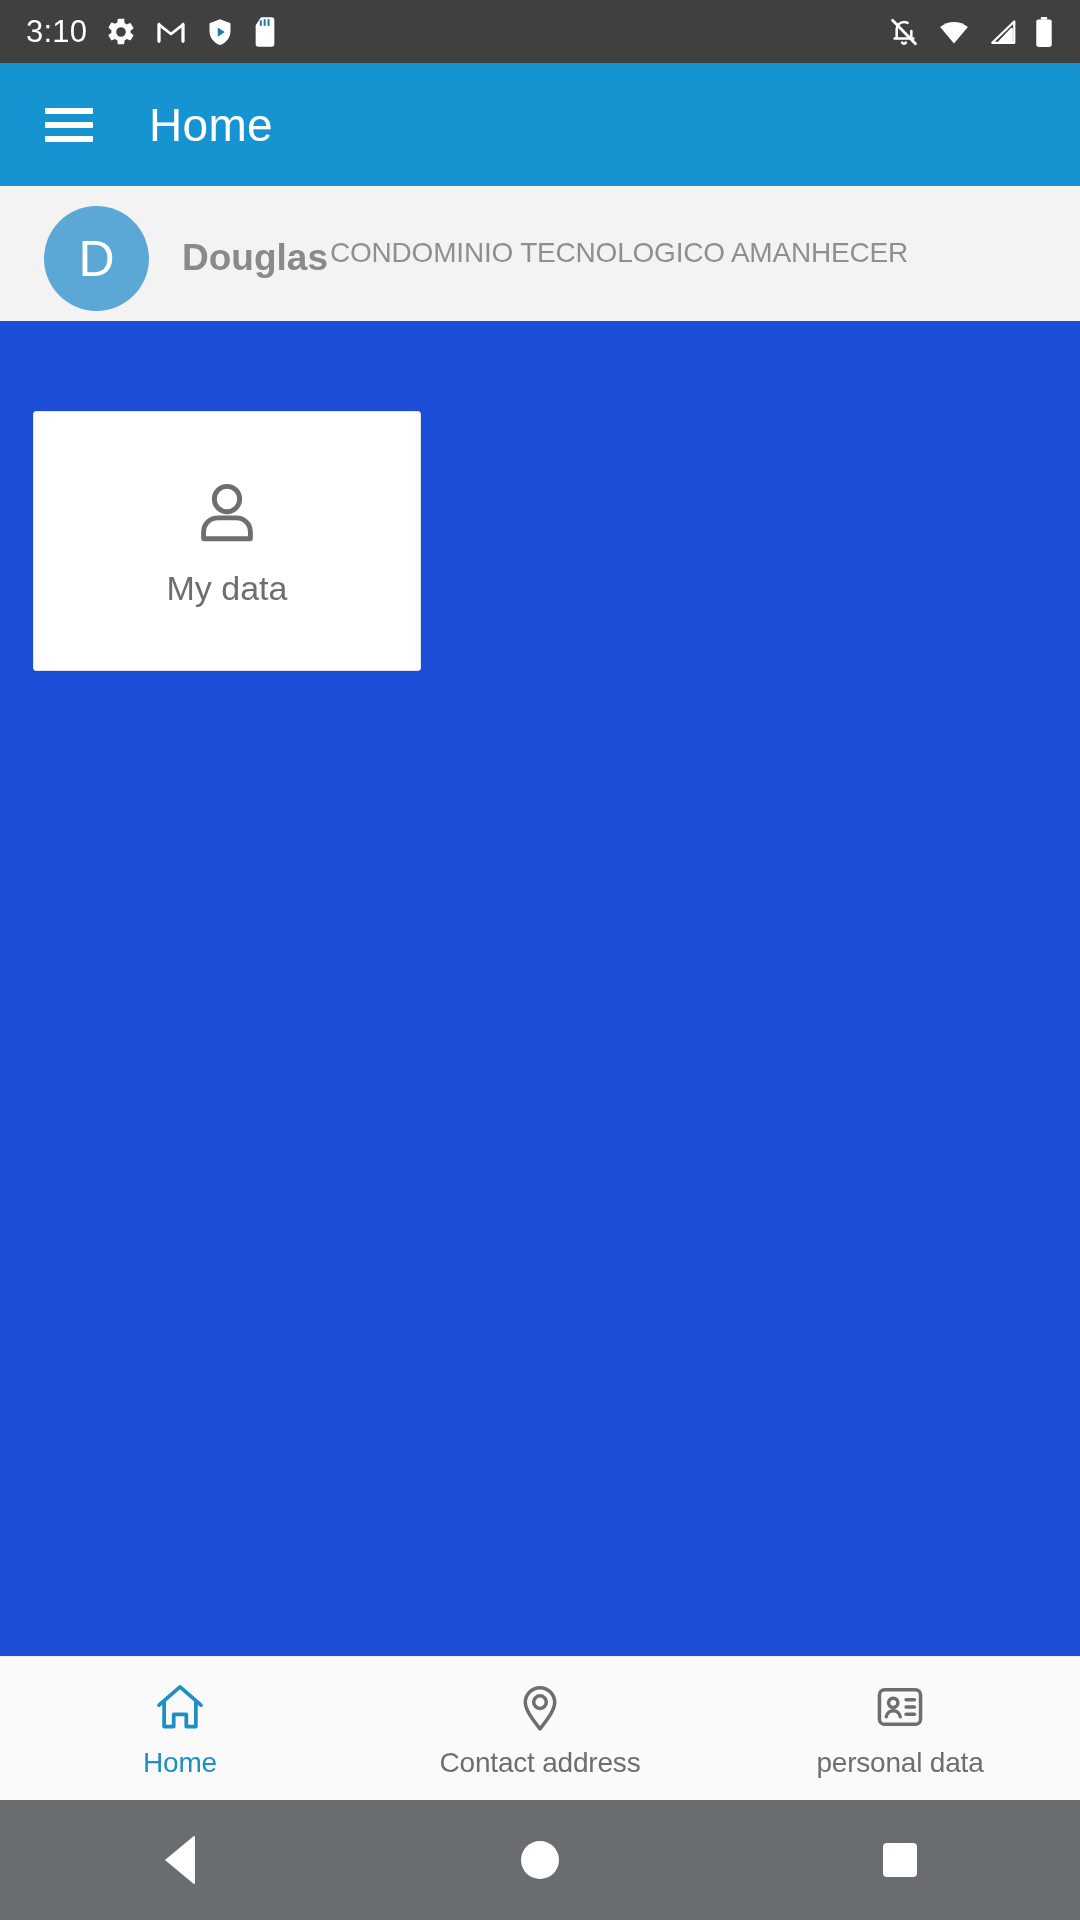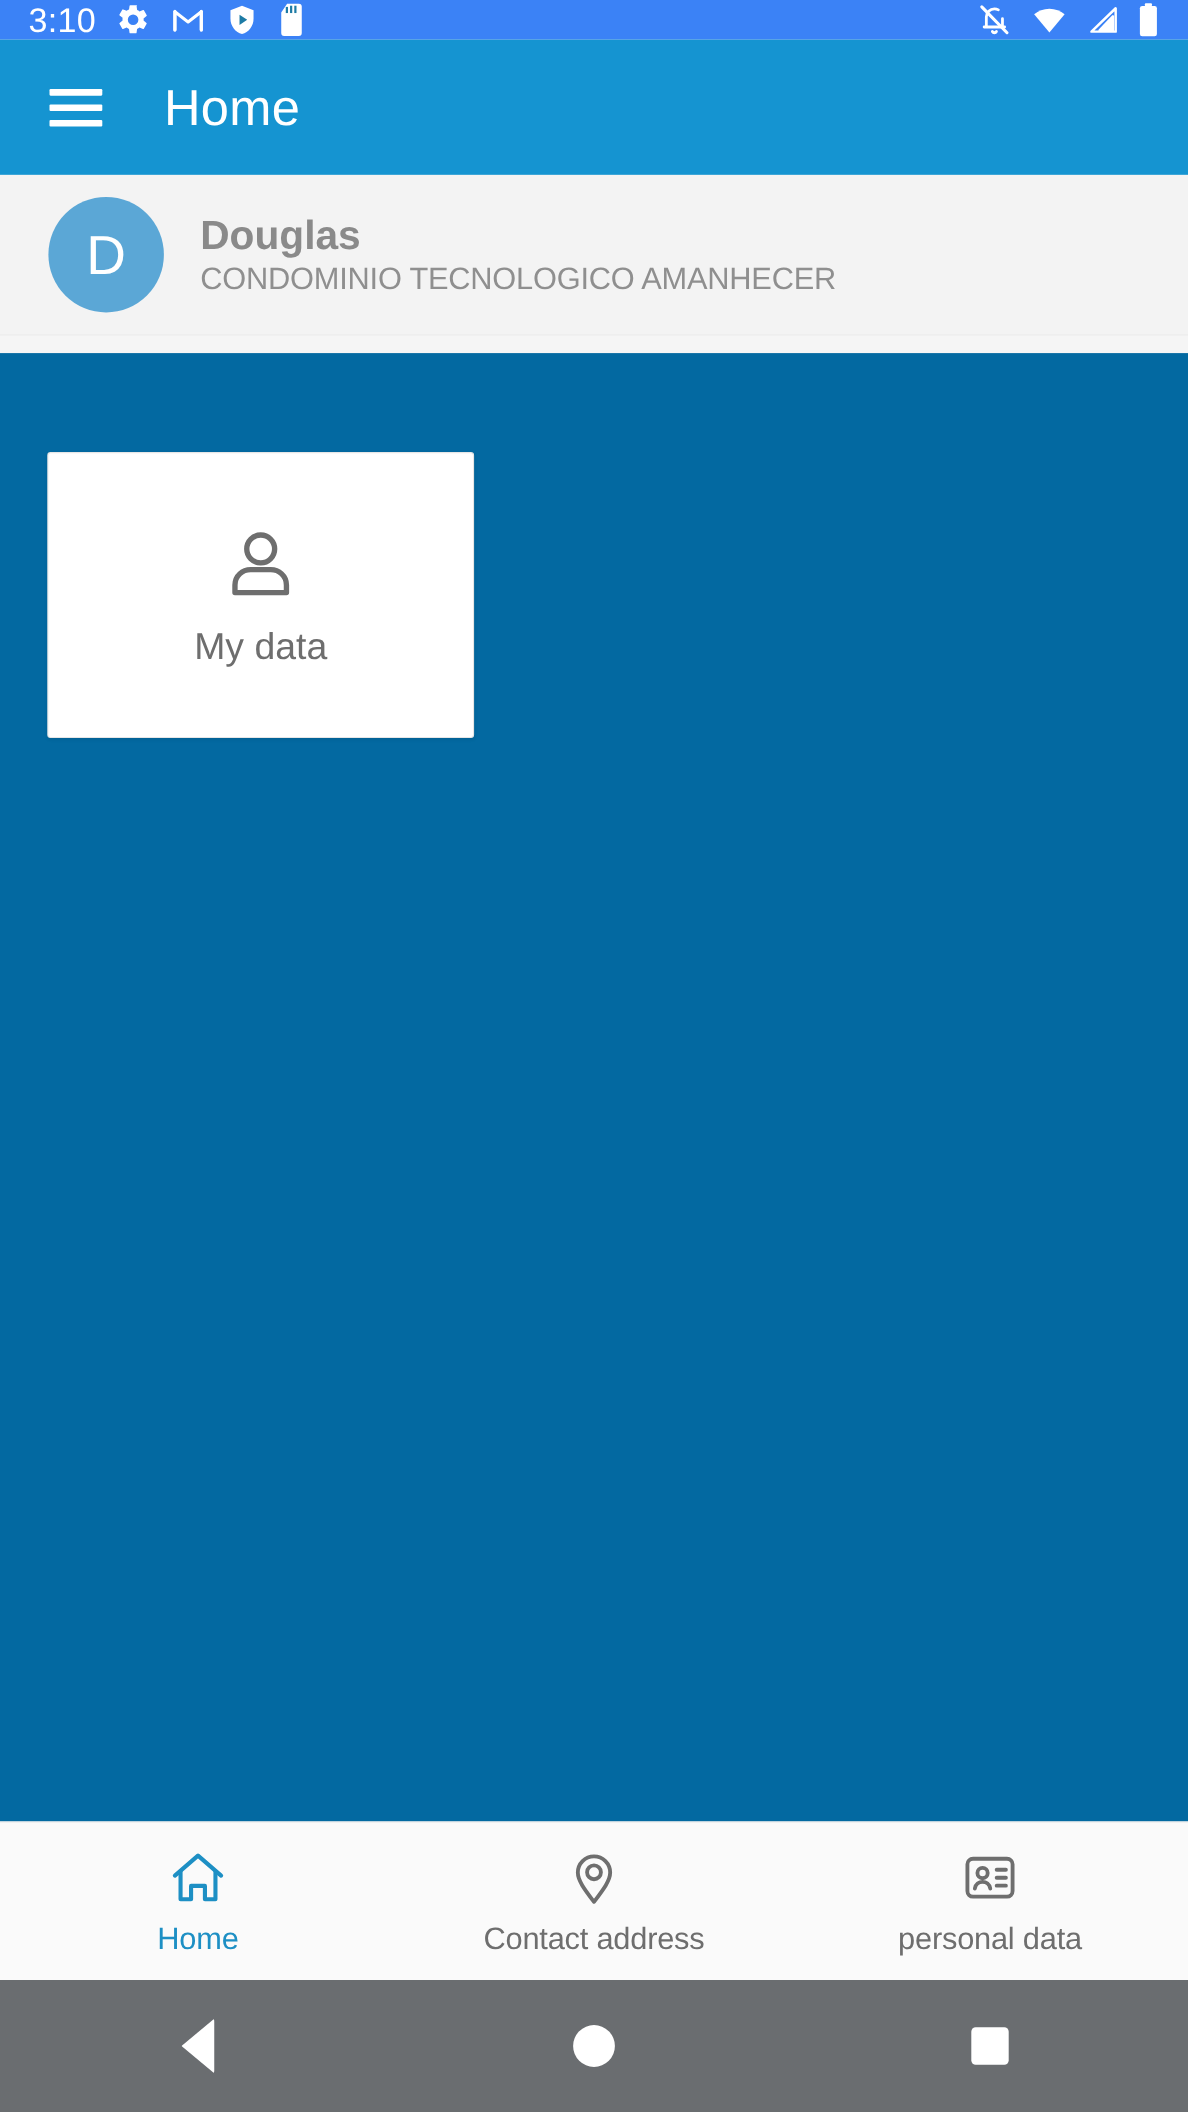--- a/index.html
+++ b/index.html
@@ -11,22 +11,22 @@
   }
 
   body {
     font-family: "Liberation Sans", sans-serif;
     background: #f5f5f5;
     position: relative;
   }
 
   
   .status-bar {
-    height: 36px;
-    background: #3b82f6;
+    height: 63px;
+    background: #404040;
     display: flex;
     align-items: center;
     padding: 0 26px;
     color: #ffffff;
   }
   .status-left {
     display: flex;
     align-items: center;
     gap: 18px;
   }
@@ -93,21 +93,21 @@
     display: flex;
     align-items: center;
     justify-content: center;
     font-size: 50px;
     font-weight: 400;
     flex: 0 0 auto;
   }
   .profile-text {
     margin-left: 33px;
     display: flex;
-    flex-direction: column;
+    flex-direction: row;
     justify-content: center;
     gap: 2px;
   }
   .profile-name {
     font-size: 37px;
     font-weight: bold;
     color: #8a8a8a;
     line-height: 1.15;
   }
   .profile-org {
@@ -119,22 +119,22 @@
     white-space: nowrap;
   }
 
   
   .content {
     position: absolute;
     top: 321px;
     left: 0;
     right: 0;
     bottom: 264px;
-    background: #0369a1;
-    padding: 90px 0 0 43px;
+    background: #1d4ed8;
+    padding: 90px 0 0 33px;
   }
   .card-grid {
     display: flex;
     flex-wrap: wrap;
     gap: 30px;
   }
   .tile {
     width: 388px;
     height: 260px;
     background: #ffffff;

